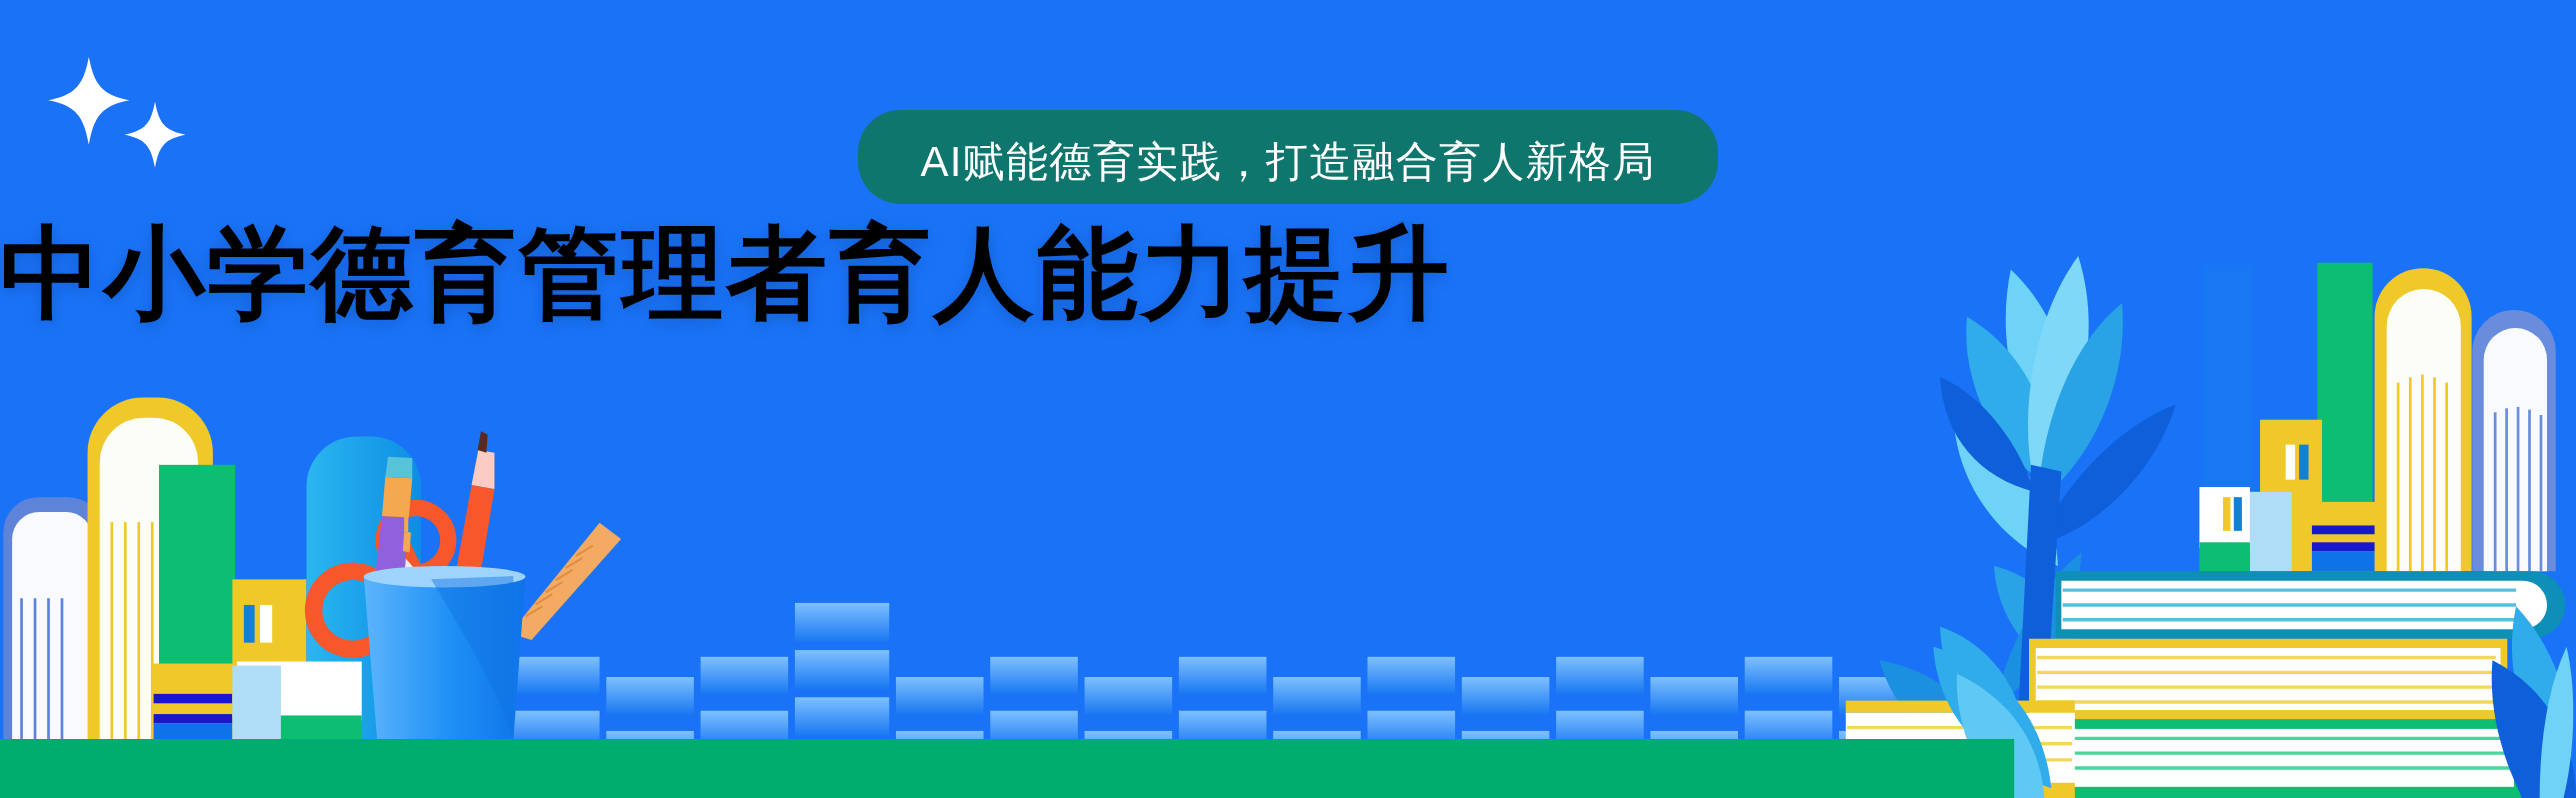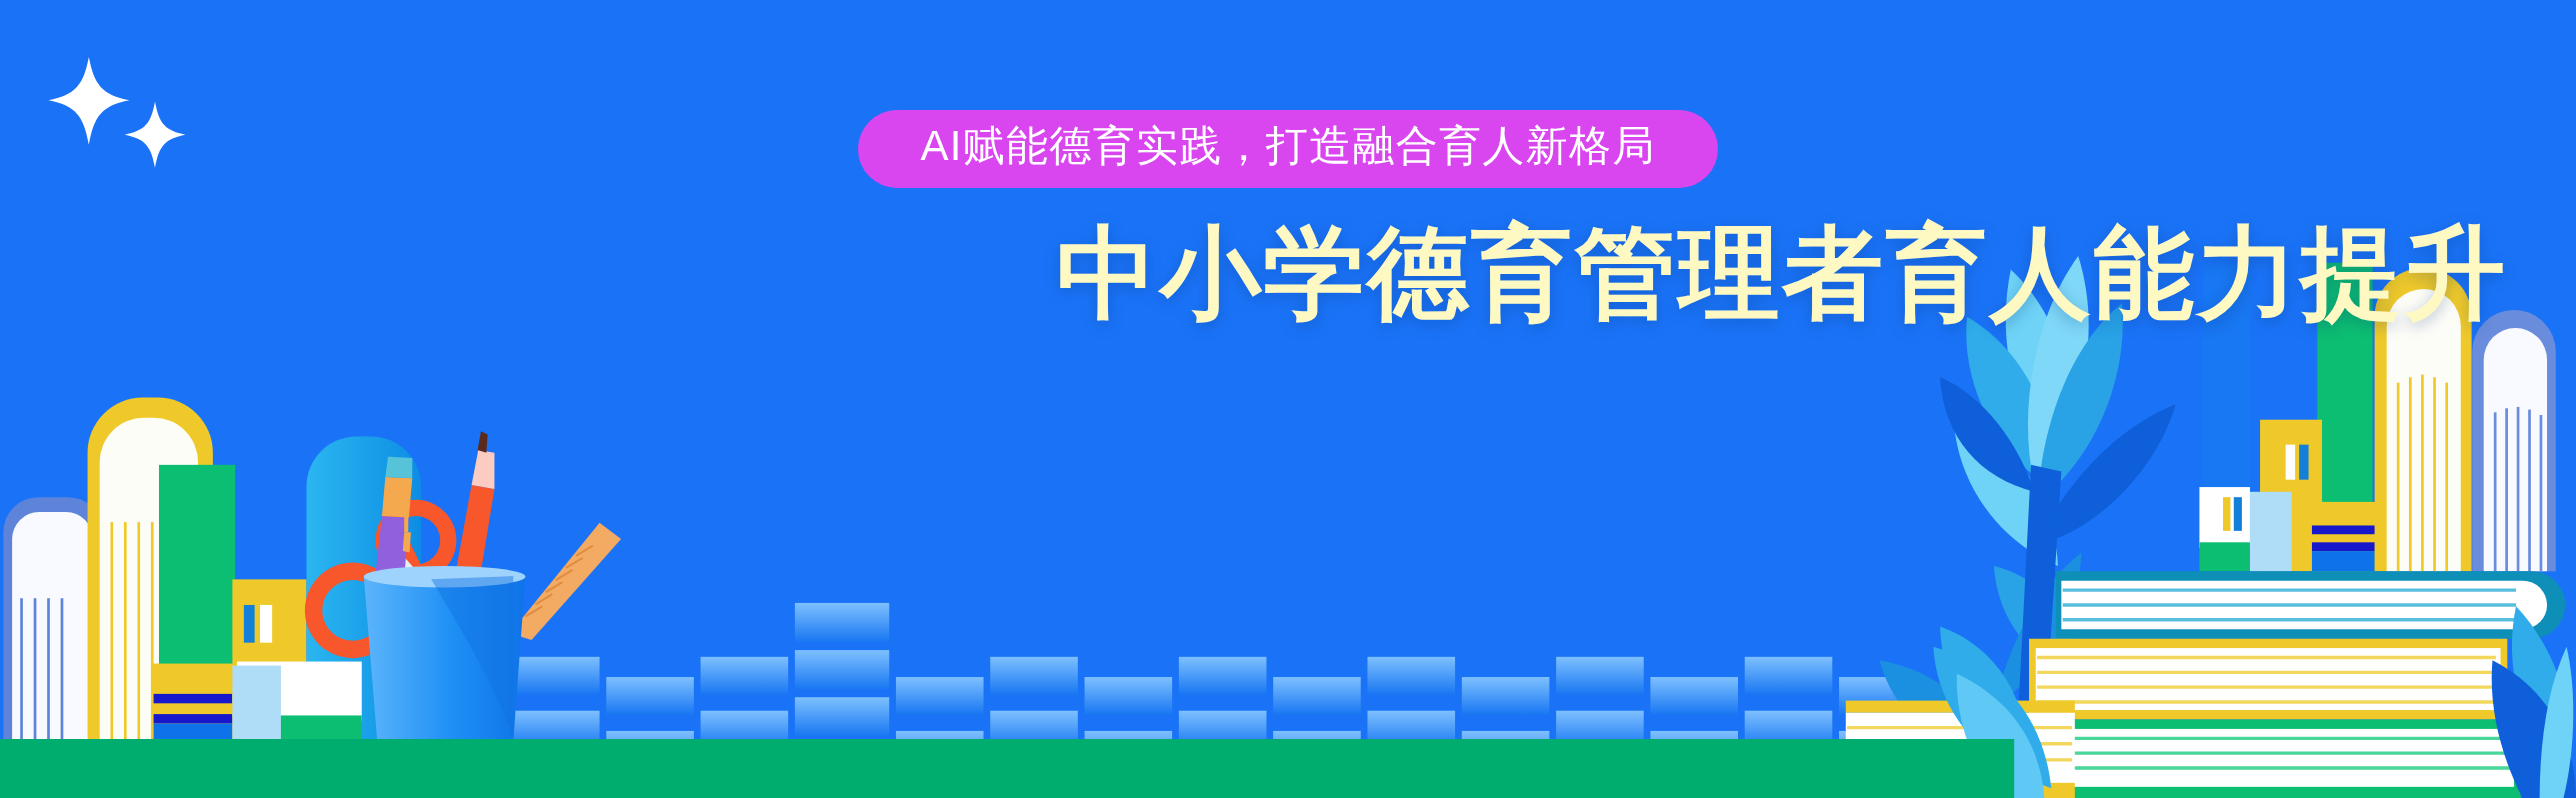--- a/index.html
+++ b/index.html
@@ -30,37 +30,37 @@
     text-align:center;
     pointer-events:none;
   }
   .badge-wrap{
     position:absolute;
     left:0;top:110px;width:2576px;
     text-align:center;
   }
   .badge{
     display:inline-block;
-    background:#d946ef;
+    background:#0f766e;
     color:#ffffff;
     border-radius:42px;
-    padding:8px 62px 15px 62px;
+    padding:24px 62px 15px 62px;
     font-size:42px;
     line-height:55px;
     letter-spacing:1.3px;
     font-weight:400;
     white-space:nowrap;
     pointer-events:auto;
   }
   .title{
     position:absolute;
     left:0;top:217px;
     width:2508px;
-    text-align:right;
-    color:#fef9c3;
+    text-align:left;
+    color:#000000;
     font-size:101px;
     line-height:112px;
     font-weight:700;
     letter-spacing:2.7px;
     text-shadow:0 4px 15px rgba(6,48,120,.28);
   }
   .title .line{display:block;}
 </style>
 </head>
 <body>

